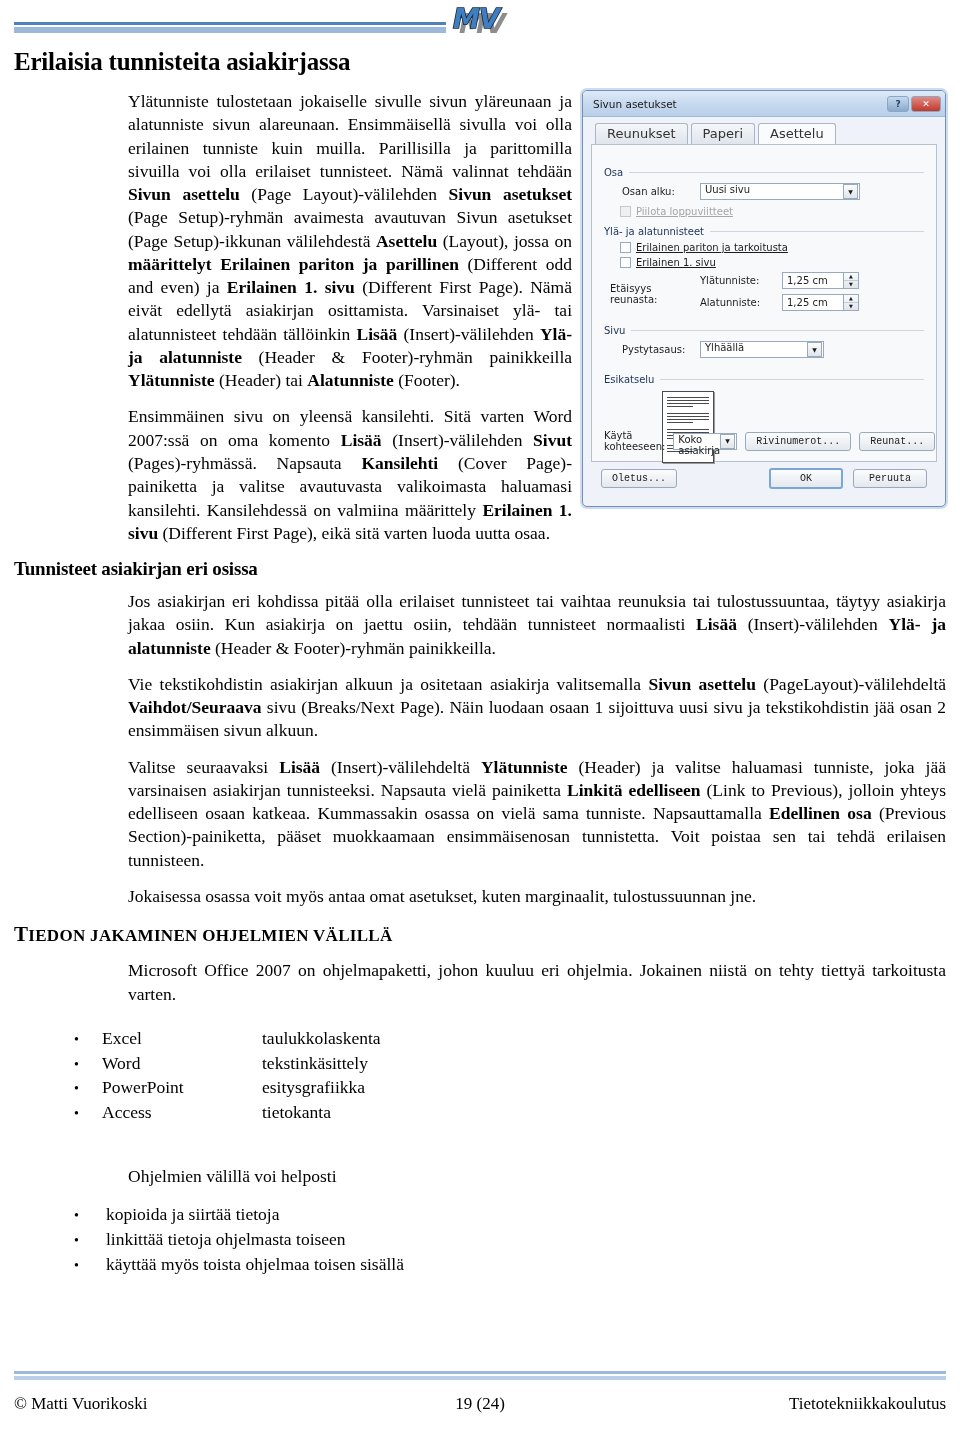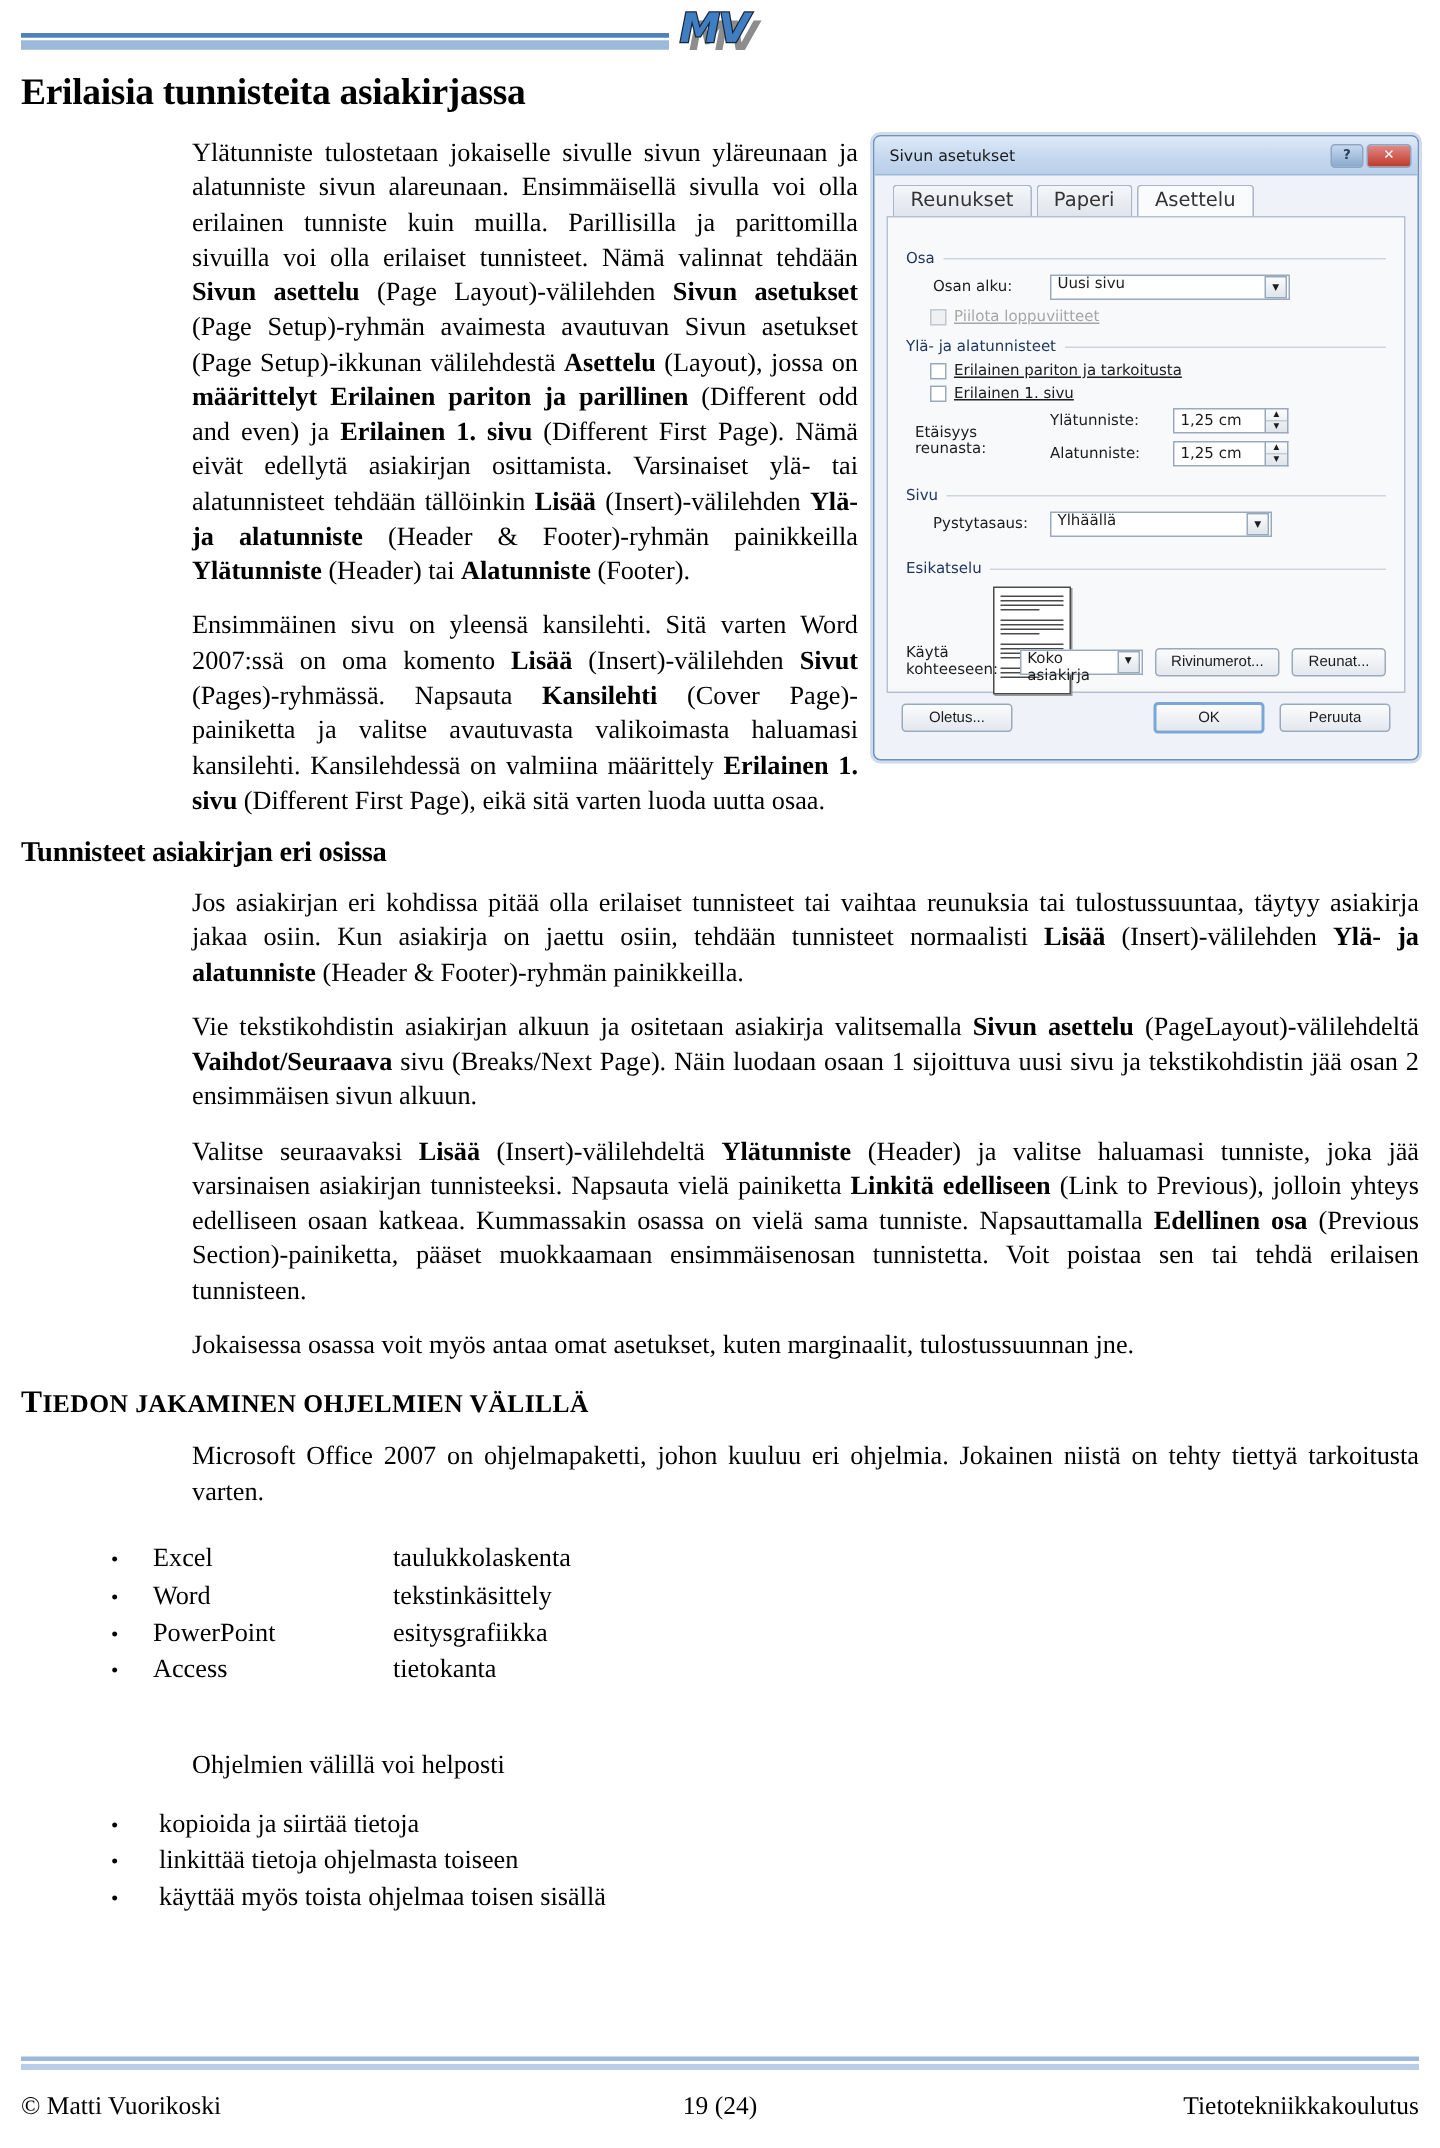--- a/index.html
+++ b/index.html
@@ -161,21 +161,21 @@
   .preview-page .ln { height:1px; background:#4a4a4a; margin-bottom:2px; }
   .preview-page .ln.s { width:62%; }
   .preview-page .gap { height:4px; }
 
   .apply-row { display:flex; align-items:center; gap:8px; position:absolute; left:12px; right:12px; bottom:9px; }
   .apply-row .al { font-size:10px; }
   .btn {
     border:1px solid #9aa9bb; border-radius:3px;
     background:linear-gradient(#fbfcfd,#e3e8ee);
     font-size:10px; padding:3px 10px; text-align:center;
-    font-family:Liberation Sans, sans-serif; color:#1c1c1c;
+    font-family:Liberation Mono, monospace; color:#1c1c1c;
   }
   .wd-footer { display:flex; align-items:center; padding:6px 10px 0 10px; }
   .wd-footer .spacer { flex:1; }
   .btn.ok { border:2px solid #7aa7d8; min-width:74px; }
   .btn.w { min-width:74px; }
 
   
   ul.blist { list-style:none; margin:0 0 0 60px; padding:0; }
   ul.blist li {
     font-size:17.5px; line-height:1.42;
@@ -295,21 +295,21 @@
                 </div>
               </div>
             </div>
 
             <div class="grp" style="margin-top:9px">
               <div class="grp-label">
                   <span>Sivu</span>
                 </div>
               <div class="row">
                 <div class="lbl">Pystytasaus:</div>
-                <div class="combo" style="width:148px">
+                <div class="combo" style="width:124px">
                   <span class="cv">Ylhäällä</span>
                   <span class="arrow">▼</span>
                 </div>
               </div>
             </div>
 
             <div class="grp" style="margin-top:16px">
               <div class="grp-label">
                   <span>Esikatselu</span>
                 </div>

